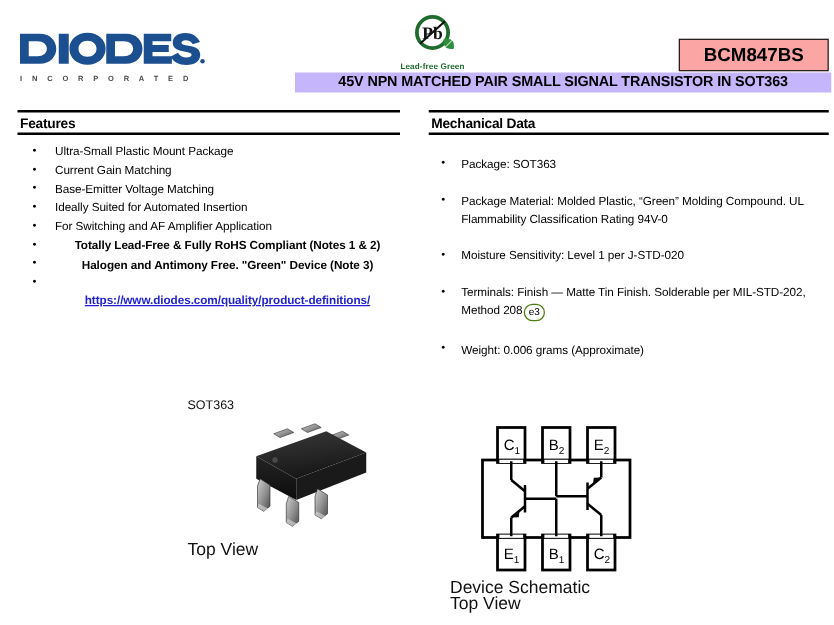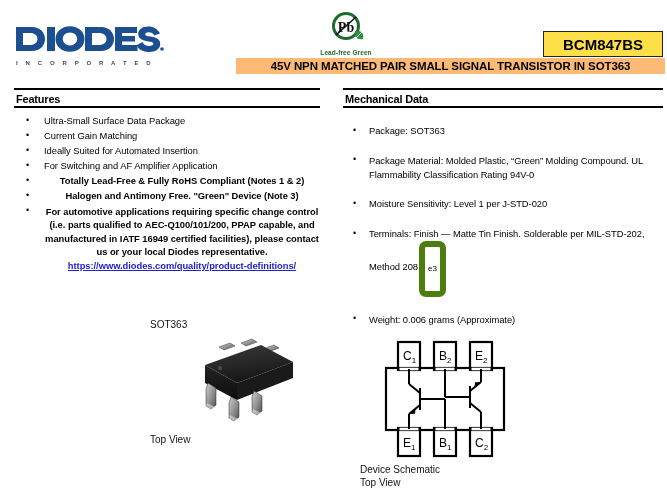--- a/index.html
+++ b/index.html
@@ -57,38 +57,38 @@
     letter-spacing: 0.1px;
   }
 
   .partbox {
     position: absolute;
     right: 4px;
     top: 31px;
     width: 118px;
     height: 24px;
     border: 1.5px solid #222;
-    background: #fde047;
+    background: #fca5a5;
     display: flex;
     align-items: center;
     justify-content: center;
   }
   .partbox span {
     font-size: 15px;
     font-weight: bold;
     letter-spacing: 0px;
   }
 
   .titlebar {
     position: absolute;
     left: 236px;
     top: 58px;
     right: 2px;
     height: 16px;
-    background: #fdba74;
+    background: #c4b5fd;
     display: flex;
     align-items: center;
     justify-content: center;
   }
   .titlebar span {
     font-size: 11.5px;
     font-weight: bold;
     color: #000;
     white-space: nowrap;
     letter-spacing: -0.1px;
@@ -158,23 +158,23 @@
   .col-right ul.bullets > li {
     padding-left: 26px;
     line-height: 13.8px;
     margin-bottom: 1.5px;
     margin-top: 16px;
   }
   .col-right ul.bullets > li::before { left: 10px; }
 
   .e3 {
     display: inline-block;
-    border: 6px solid #4d7c0f;
+    border: 1px solid #4d7c0f;
     border-radius: 7px;
-    padding: 17px 3px;
+    padding: 1px 3px;
     font-size: 8px;
     line-height: 10px;
     font-weight: normal;
     vertical-align: -1px;
     margin-left: 1px;
   }
 
   
   .figures {
     position: absolute;
@@ -189,21 +189,21 @@
   }
   .fig-pkg  { left: 150px; top: 0px;  width: 180px; }
   .fig-sch  { left: 360px; top: 18px; width: 180px; }
 
   .fig-label {
     font-size: 10px;
     line-height: 13px;
     color: #111;
   }
   .fig-cap {
-    font-size: 10px;
+    font-size: 14px;
     line-height: 13px;
     color: #111;
   }
   .pkg-art { margin: 6px auto 4px; display:block; }
   .sch-art { margin: 2px auto 3px; display:block; }
 </style>
 </head>
 <body>
 
 <div class="page">
@@ -251,28 +251,28 @@
     </div>
   </div>
 
   <div class="cols">
 
     <div class="col col-left">
       <div class="sec-rule-top"></div>
       <div class="sec-head">Features</div>
       <div class="sec-rule-bot"></div>
       <ul class="bullets">
-        <li><span>Ultra-Small Surface Data Package</span></li>
+        <li><span>Ultra-Small Plastic Mount Package</span></li>
         <li><span>Current Gain Matching</span></li>
+        <li><span>Base-Emitter Voltage Matching</span></li>
         <li><span>Ideally Suited for Automated Insertion</span></li>
         <li><span>For Switching and AF Amplifier Application</span></li>
         <li class="bold"><span>Totally Lead-Free &amp; Fully RoHS Compliant (Notes 1 &amp; 2)</span></li>
         <li class="bold"><span>Halogen and Antimony Free. "Green" Device (Note 3)</span></li>
         <li class="bold">
-          <span>For automotive applications requiring specific change control (i.e. parts qualified to AEC-Q100/101/200, PPAP capable, and manufactured in IATF 16949 certified facilities), please contact us or your local Diodes representative.</span>
           <br>
           <a class="link" href="#">https://www.diodes.com/quality/product-definitions/</a>
         </li>
       </ul>
     </div>
 
     <div class="col col-right">
       <div class="sec-rule-top"></div>
       <div class="sec-head">Mechanical Data</div>
       <div class="sec-rule-bot"></div>

